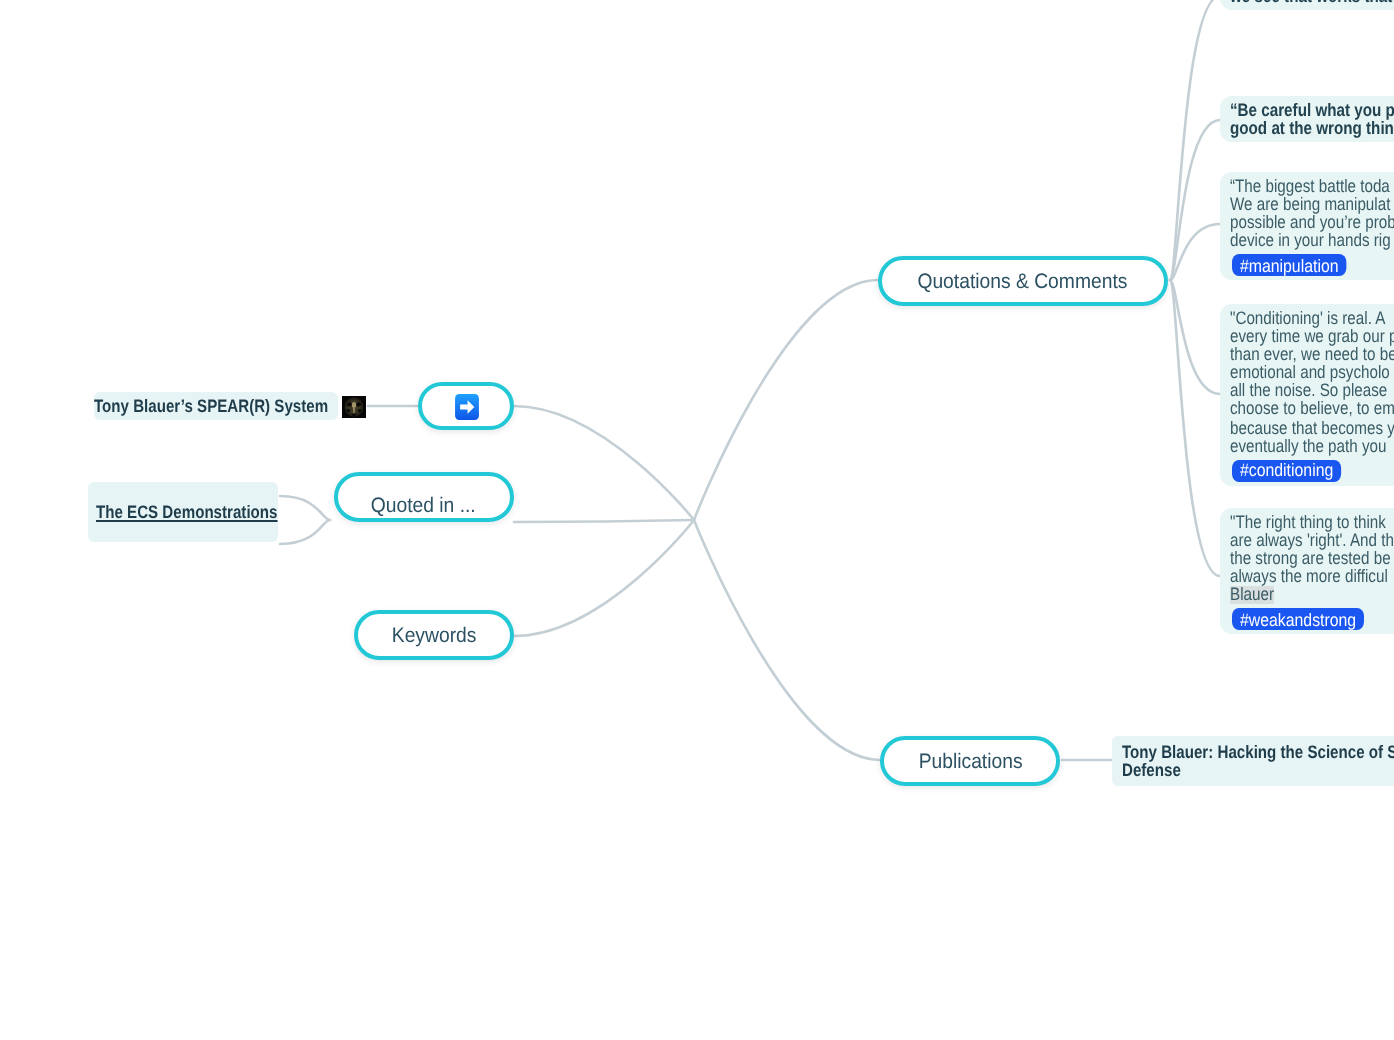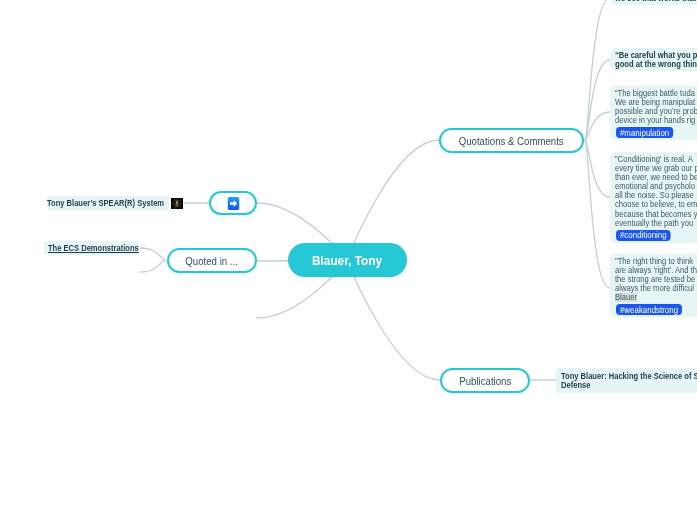--- a/index.html
+++ b/index.html
@@ -49,43 +49,43 @@
       <path d="M531,380 L556,380"></path>
 
       <path d="M585,140 C589,140 591,-2 610,-2"></path>
       <path d="M585,140 C589,140 591,60 610,60"></path>
       <path d="M585,140 C589,140 591,112 610,112"></path>
       <path d="M585,140 C589,140 591,197 610,197"></path>
       <path d="M585,140 C589,140 591,288 610,288"></path>
     </g>
   </svg>
 
-  <div class="node root-node" style="left:288px;top:243px;width:119px;height:34px;">
-    <span>Blauer, Tony</span>
-  </div>
 
   <div class="node branch-node" style="left:209px;top:191px;width:48px;height:24px;">
     <span class="arrow-ico">
       <svg width="13" height="13" viewBox="0 0 26 26">
         <defs>
             <linearGradient id="agrad" x1="0" y1="0" x2="0" y2="1">
           <stop offset="0" stop-color="#1FA1FF"></stop>
               <stop offset="1" stop-color="#0F55E8"></stop>
         </linearGradient>
           </defs>
         <rect x="0" y="0" width="26" height="26" rx="4.5" fill="url(#agrad)"></rect>
         <path d="M5.5,10.6 L13.6,10.6 L13.6,6.2 L21,13 L13.6,19.8 L13.6,15.4 L5.5,15.4 Z" fill="#ffffff"></path>
       </svg>
     </span>
   </div>
 
-  <div class="node branch-node" style="left:167px;top:248px;width:90px;height:25px;">
+  <div class="node branch-node" style="left:167px;top:236px;width:90px;height:25px;align-items:flex-end;">
     <span>Quoted in ...</span>
   </div>
 
+  <div class="node branch-node" style="left:177px;top:305px;width:80px;height:25px;">
+    <span>Keywords</span>
+  </div>
 
   <div class="node branch-node" style="left:439px;top:128px;width:145px;height:25px;">
     <span>Quotations &amp; Comments</span>
   </div>
 
   <div class="node branch-node" style="left:440px;top:368px;width:90px;height:25px;">
     <span>Publications</span>
   </div>
 
   <div class="leaf" style="left:47px;top:196px;width:122px;height:14px;padding:0 0;">
@@ -99,21 +99,21 @@
       <ellipse cx="12" cy="9" rx="2.1" ry="3" fill="#a2956a"></ellipse>
       <path d="M10.8 11.5 L13.2 11.5 L12.8 17 L12 18.6 L11.2 17 Z" fill="#8b7f55"></path>
       <ellipse cx="7.3" cy="8.4" rx="2.4" ry="2.1" fill="#090806"></ellipse>
       <ellipse cx="16.7" cy="8.4" rx="2.4" ry="2.1" fill="#090806"></ellipse>
       <ellipse cx="6.3" cy="14.6" rx="2" ry="1.7" fill="#0d0c09"></ellipse>
       <ellipse cx="17.7" cy="14.6" rx="2" ry="1.7" fill="#0d0c09"></ellipse>
       <ellipse cx="12" cy="18.8" rx="2.4" ry="1.5" fill="#0d0c09"></ellipse>
     </svg>
   </div>
 
-  <div class="leaf" style="left:44px;top:241px;width:95px;height:14px;padding:4px 4px;">
+  <div class="leaf" style="left:44px;top:241px;width:95px;height:30px;padding:4px 4px;">
     <span style="text-decoration:underline">The ECS Demonstrations</span>
   </div>
 
 
   <div class="leaf" style="left:556px;top:368px;width:160px;height:25px;padding:4px 5px 3px;align-items:flex-start;
               white-space:normal;overflow:visible;">
     <span style="width:179px;flex:none;white-space:normal;line-height:9.2px;transform-origin:left top;">Tony Blauer: Hacking the Science of Self-Defense</span>
   </div>
 
   <div id="quotes">

